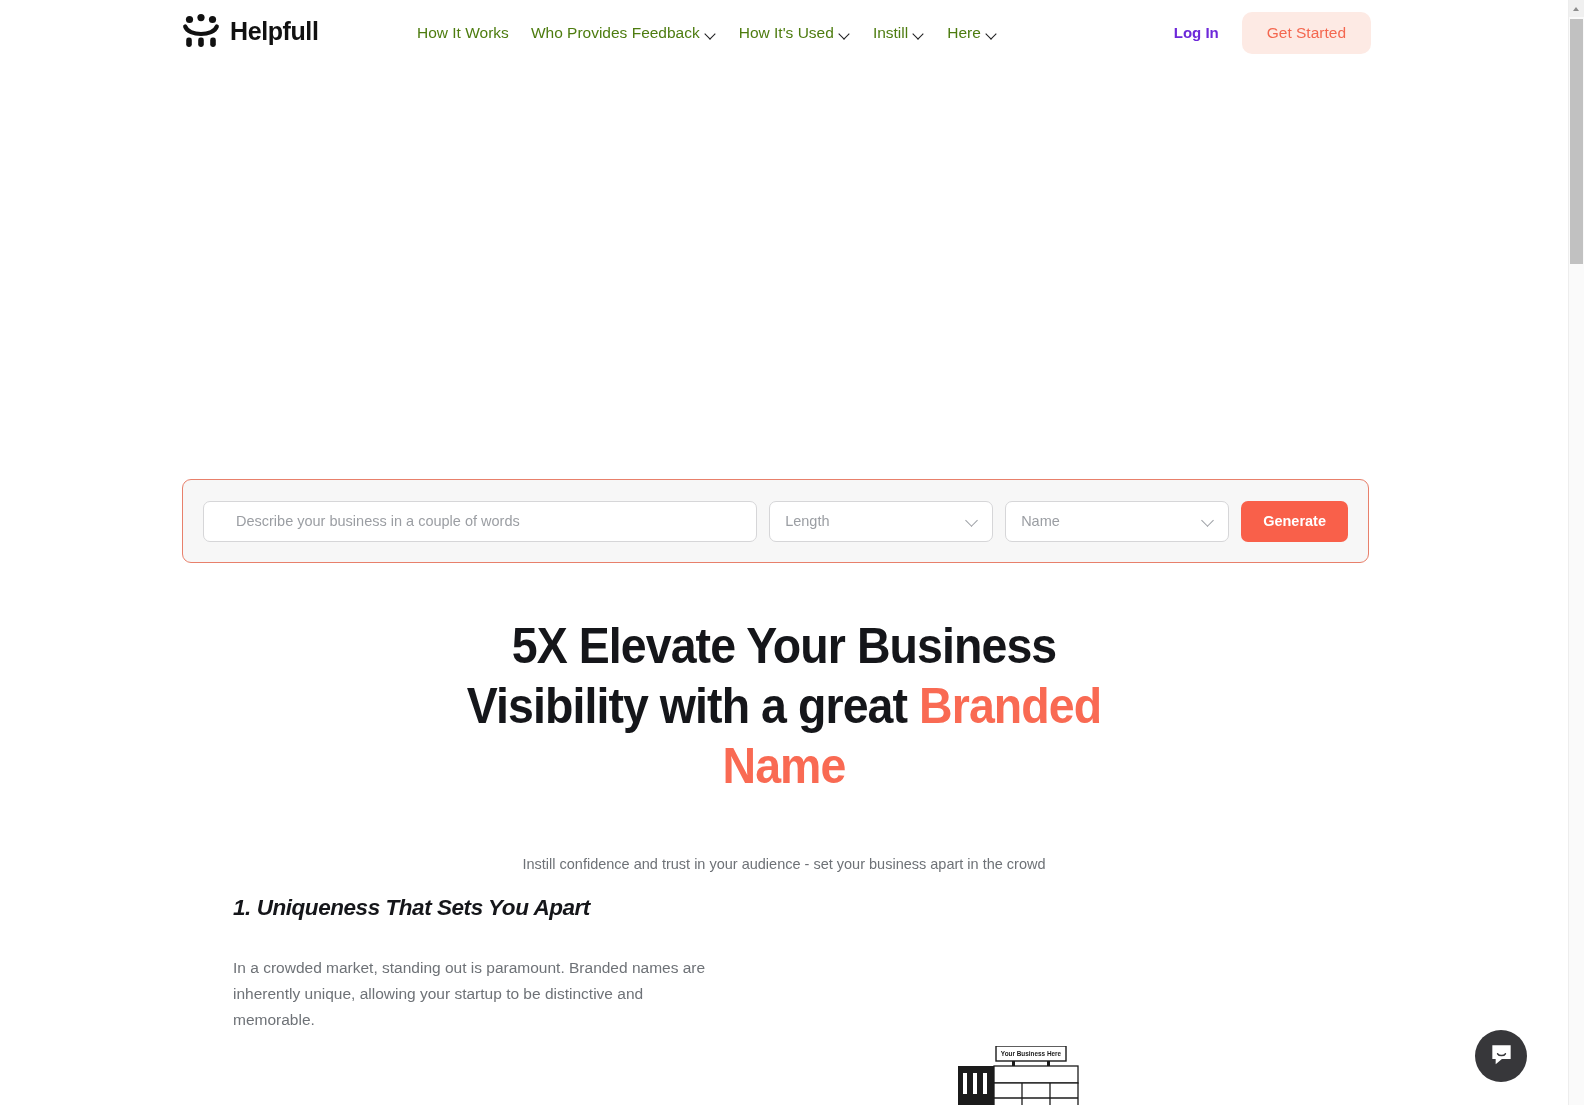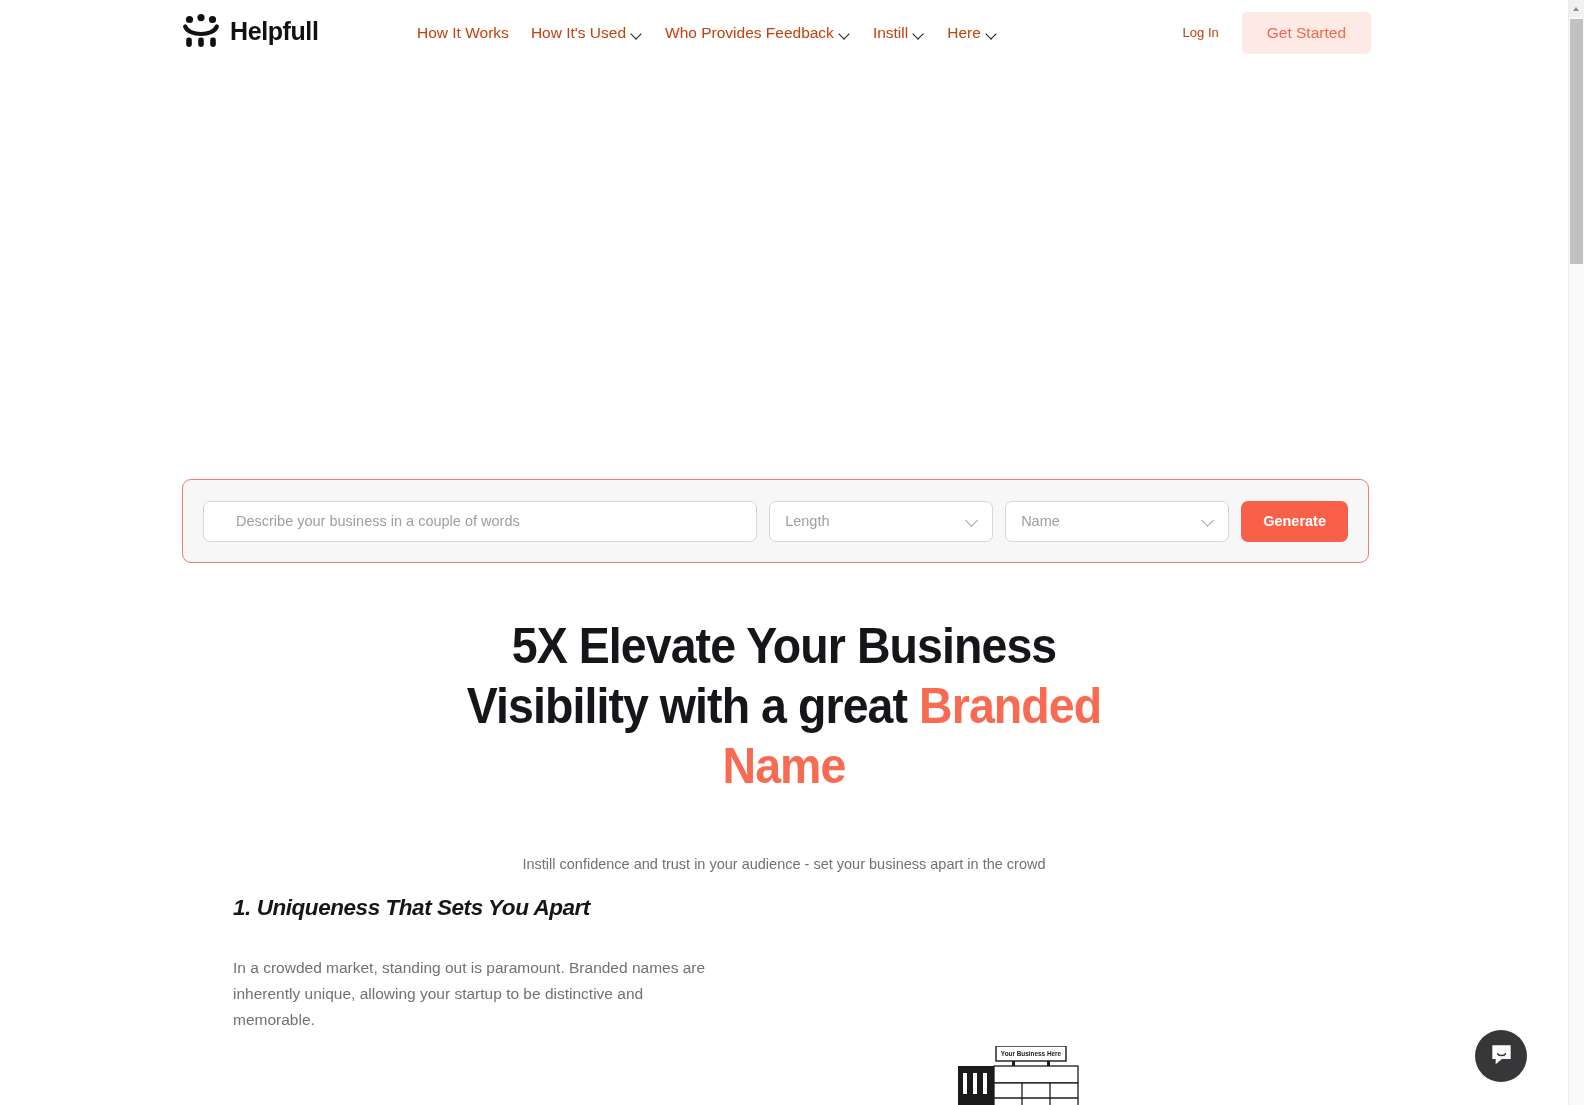--- a/index.html
+++ b/index.html
@@ -101,21 +101,21 @@
     height: 65px;
     display: flex;
     align-items: center;
     gap: 0;
   }
   .nav-item {
     display: flex;
     align-items: center;
     gap: 6px;
     font-size: 15.5px;
-    color: #c2410c;
+    color: #4d7c0f;
     padding: 0 11px;
     height: 65px;
     cursor: pointer;
     white-space: nowrap;
     line-height: 65px;
     text-align: center;
   }
   .nav-item:first-child { padding-left: 0; }
   .caret {
     display: inline-block;
@@ -138,35 +138,36 @@
   .auth {
     position: absolute;
     right: 197px;
     top: 0;
     height: 65px;
     display: flex;
     align-items: center;
     gap: 0;
   }
   .login-link {
-    font-size: 13px;
-    color: #c2410c;
+    font-size: 15px;
+    color: #6d28d9;
     text-decoration: none;
     padding: 0 18px;
     cursor: pointer;
     white-space: nowrap;
+    font-weight: bold;
   }
   .cta-button {
     background: #fdeae4;
     color: #f4674f;
     border: none;
     font-family: inherit;
     font-size: 15.5px;
     padding: 12px 25px;
-    border-radius: 5px;
+    border-radius: 10px;
     cursor: pointer;
     white-space: nowrap;
     margin-left: 5px;
   }
 
   
   .hero {
     position: absolute;
     top: 148px;
     left: 0;
@@ -359,25 +360,25 @@
         </svg>
       </span>
       <span class="brand-name">Helpfull</span>
     </a>
 
     <nav class="nav">
       <div class="nav-item">
         <span>How It Works</span>
       </div>
       <div class="nav-item">
-        <span>How It's Used</span>
+        <span>Who Provides Feedback</span>
         <span class="caret"></span>
       </div>
       <div class="nav-item">
-        <span>Who Provides Feedback</span>
+        <span>How It's Used</span>
         <span class="caret"></span>
       </div>
       <div class="nav-item">
         <span>Instill</span>
         <span class="caret"></span>
       </div>
       <div class="nav-item">
         <span>Here</span>
         <span class="caret"></span>
       </div>

